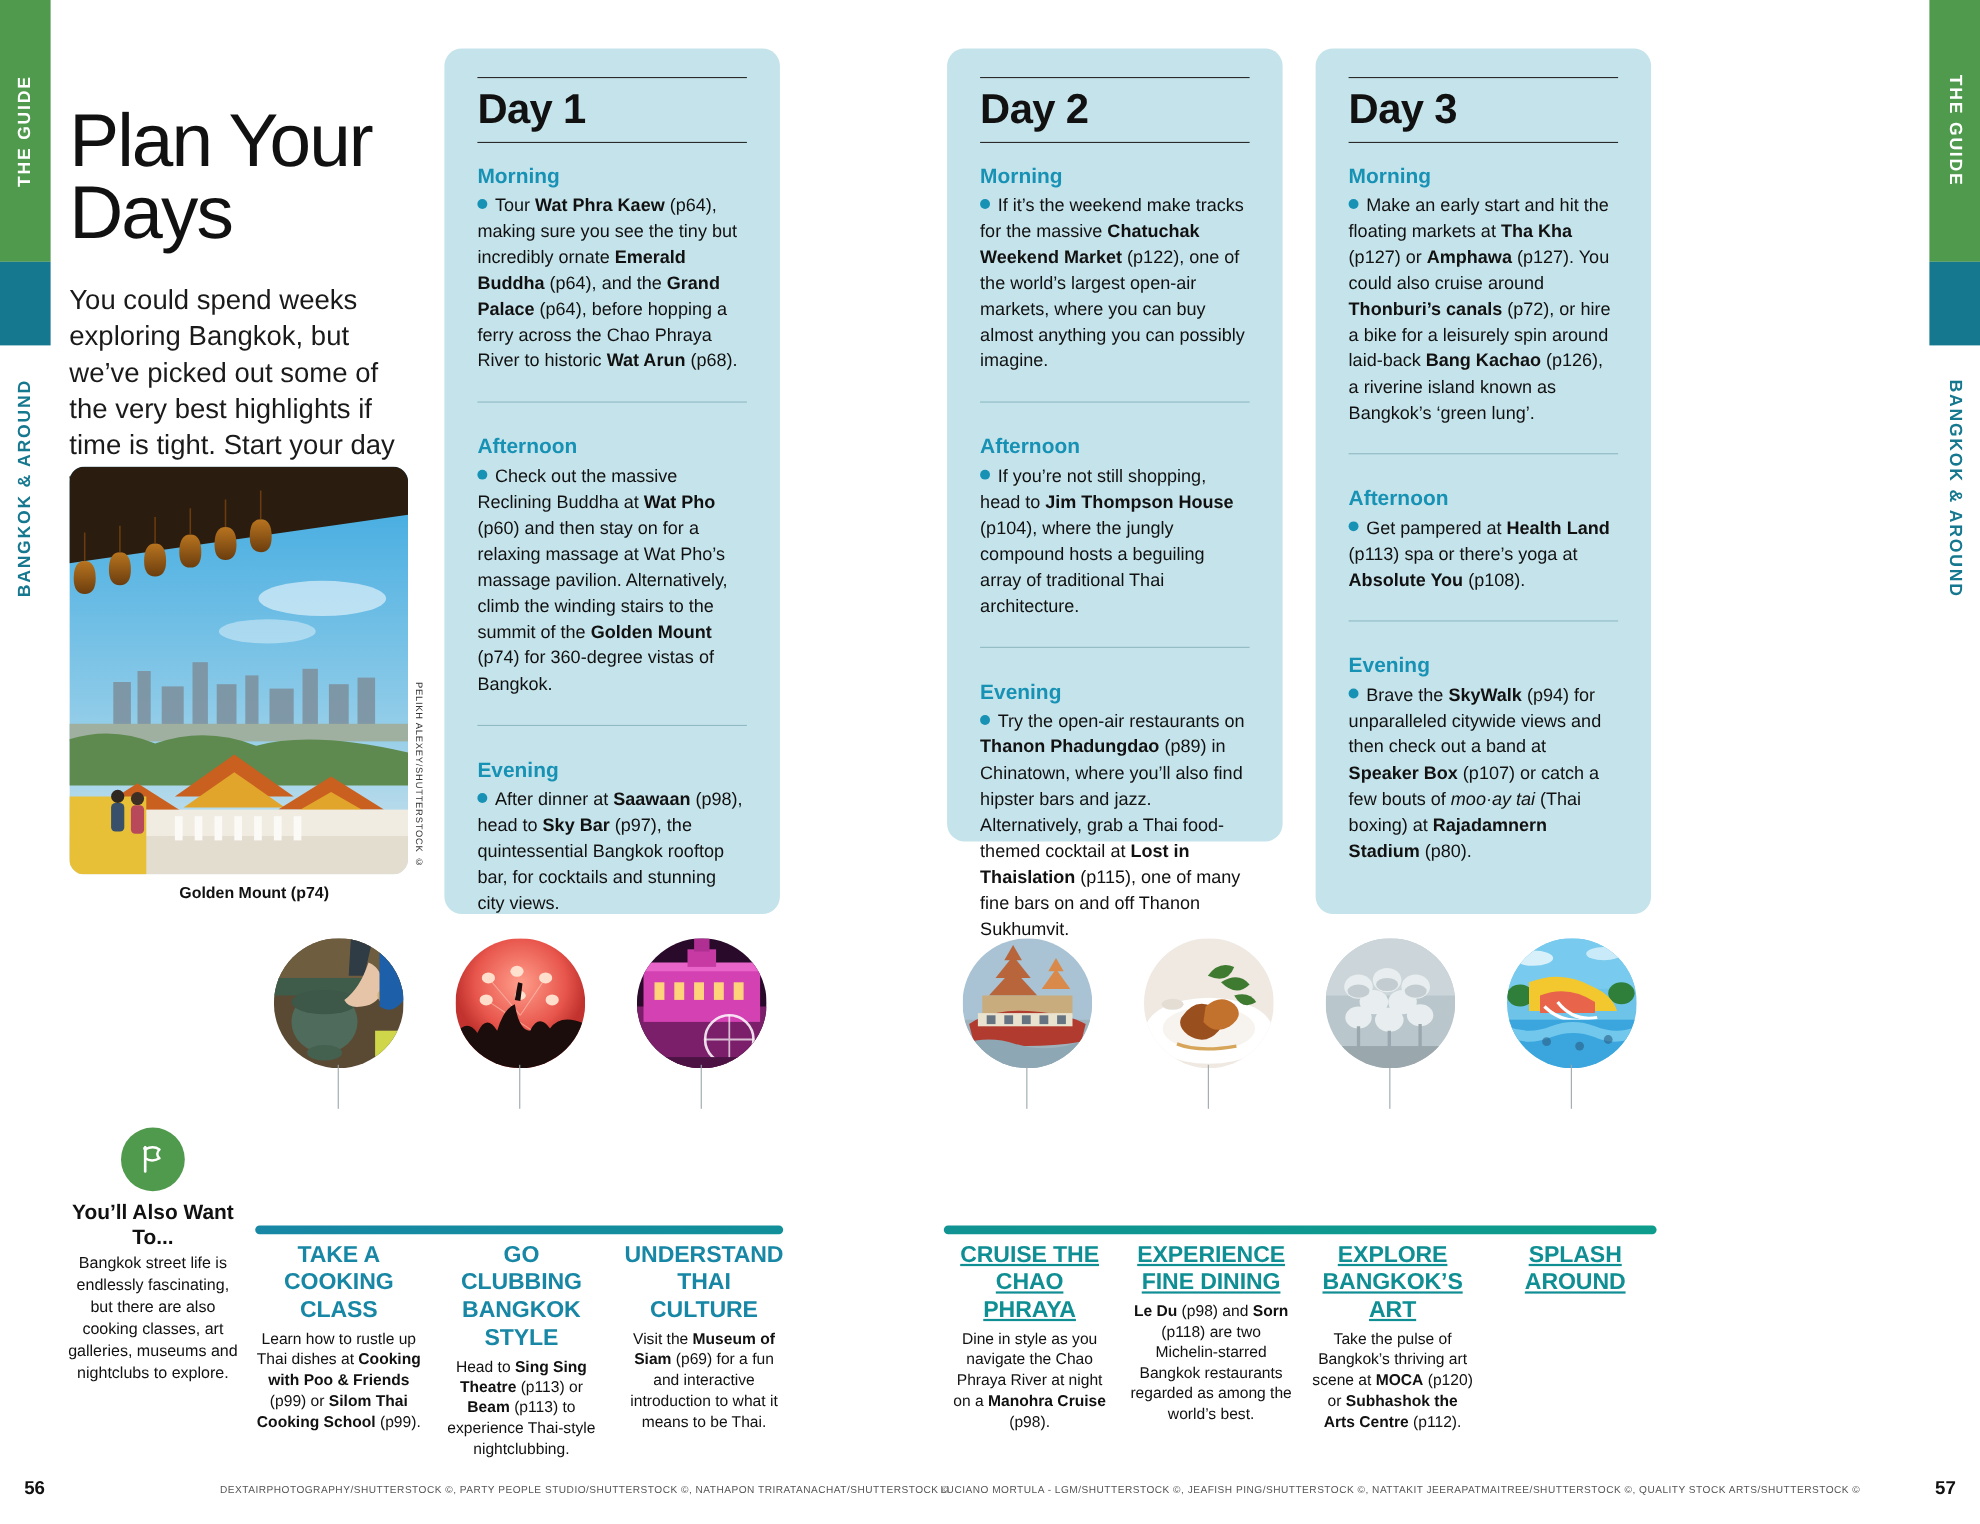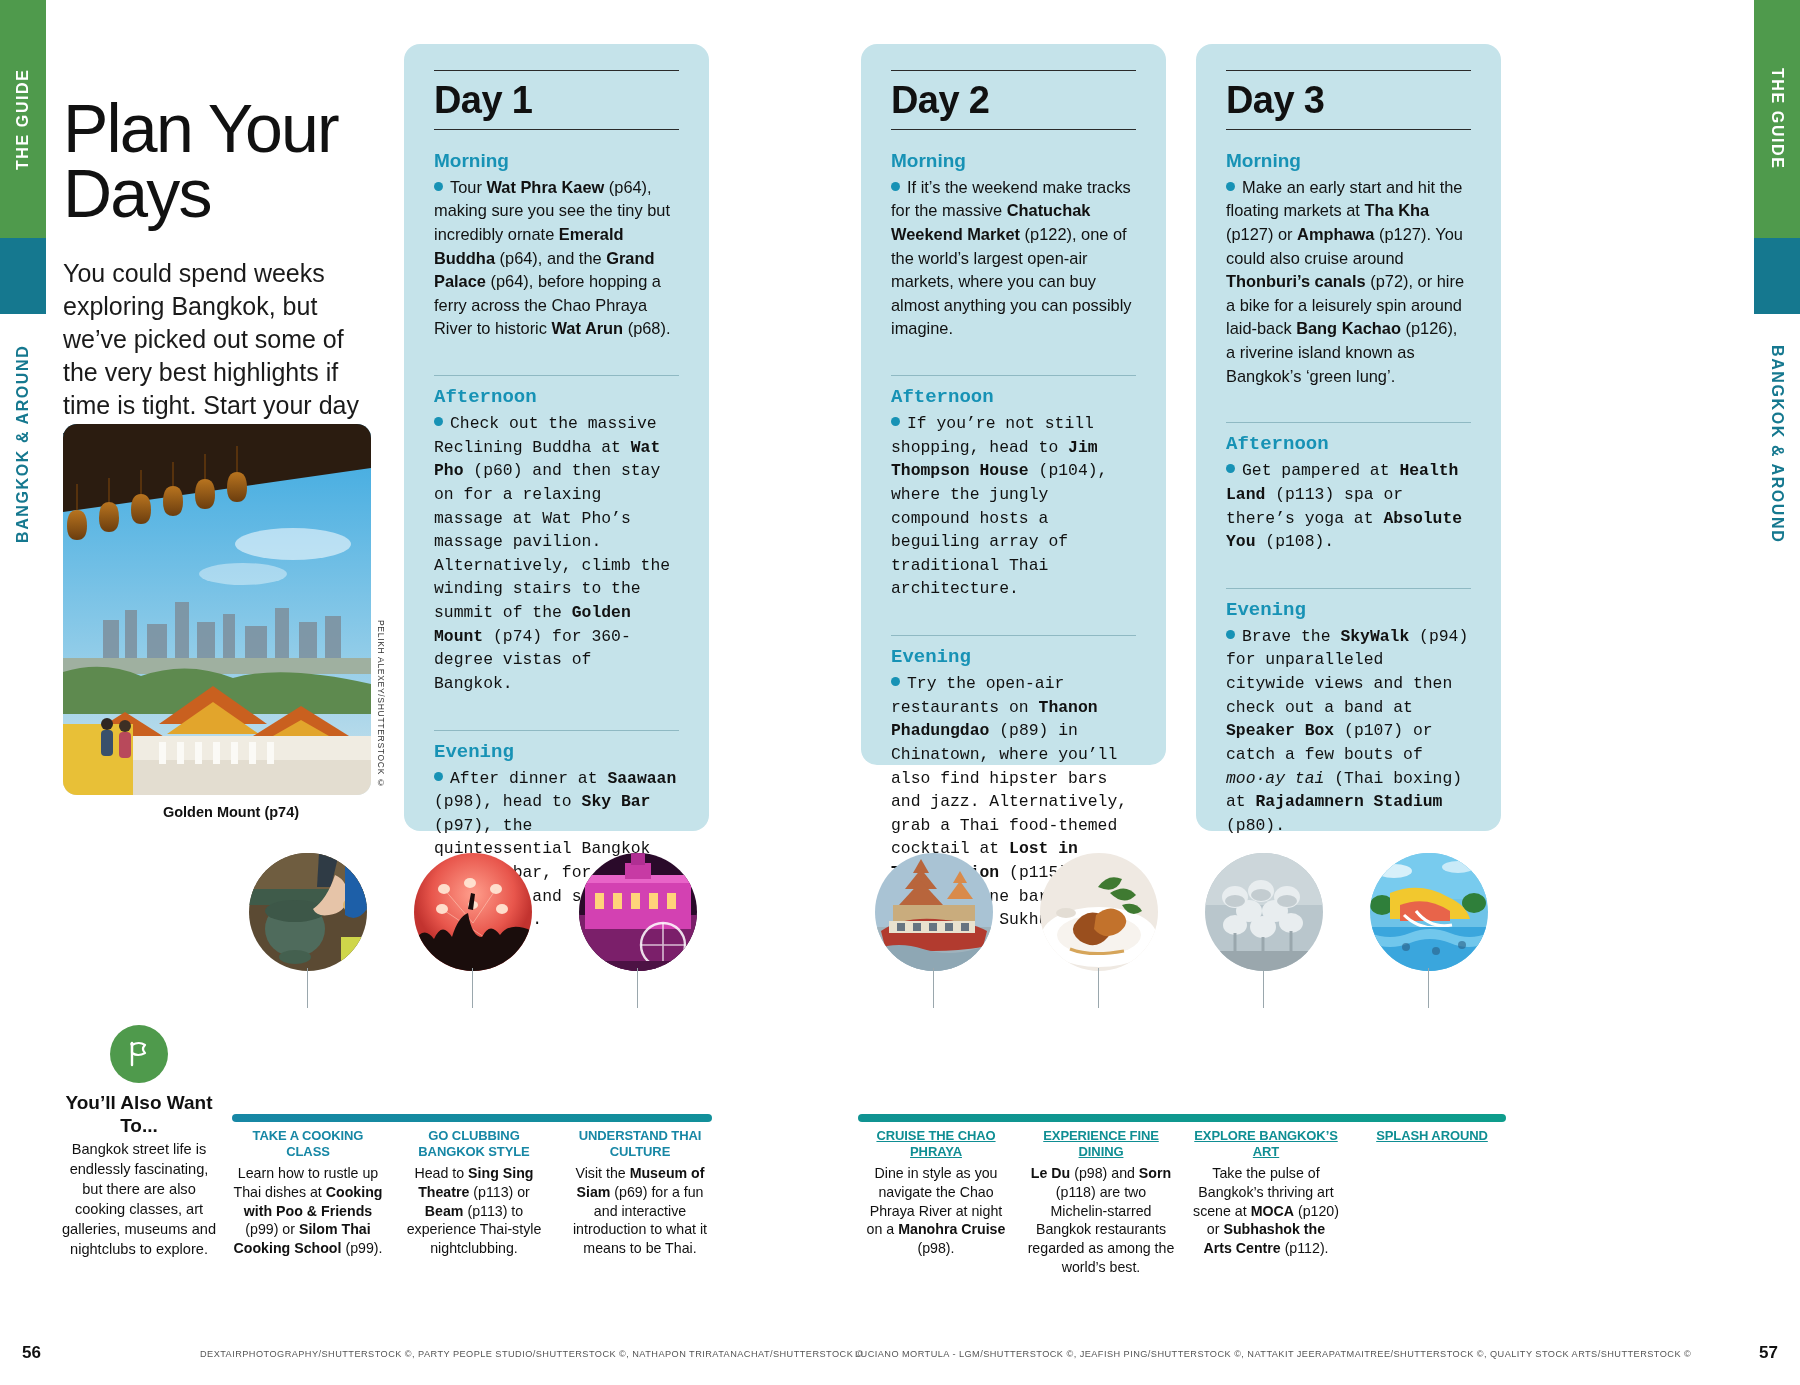--- a/index.html
+++ b/index.html
@@ -97,21 +97,21 @@
   }
   .card h2 {
     font-size: 38px; font-weight: 700; color: #111;
     letter-spacing: -0.6px; line-height: 1.15;
     padding-bottom: 6px;
   }
   .card .rule-under {
     border-top: 1.6px solid #2a2a2a; margin-bottom: 20px;
   }
   .slot { margin-bottom: 2px; }
-  .slot + .slot { border-top: 1px solid #8fb9c3; padding-top: 10px; margin-top: 34px; font-family: Liberation Mono, monospace; }
+  .slot + .slot { border-top: 1px solid #8fb9c3; padding-top: 30px; margin-top: 24px; }
   .slot h3 {
     font-size: 19px; font-weight: 700; color: #1792b5;
     margin-bottom: 4px;
   }
   .slot p {
     font-size: 16.4px; line-height: 1.44; color: #111;
     text-indent: 0;
   }
   .bullet {
     display: inline-block; width: 9px; height: 9px;
@@ -153,21 +153,21 @@
   .circle-photo {
     position: absolute; width: 118px; height: 118px;
     border-radius: 50%; overflow: hidden;
   }
   .circle-photo svg { display: block; }
 
   .strip-item {
     position: absolute; text-align: center;
   }
   .strip-item h4 {
-    font-size: 13px; font-weight: 700; color: #1787a5;
+    font-size: 21px; font-weight: 700; color: #1787a5;
     line-height: 1.2; letter-spacing: -0.1px; text-align: center;
   }
   .strip-item.green h4 { color: #0f8e93; text-decoration: underline; }
   .strip-item p {
     margin-top: 5px;
     font-size: 14.2px; line-height: 1.32; color: #111;
   }
   .strip-item p b { font-weight: 700; }
 
   

